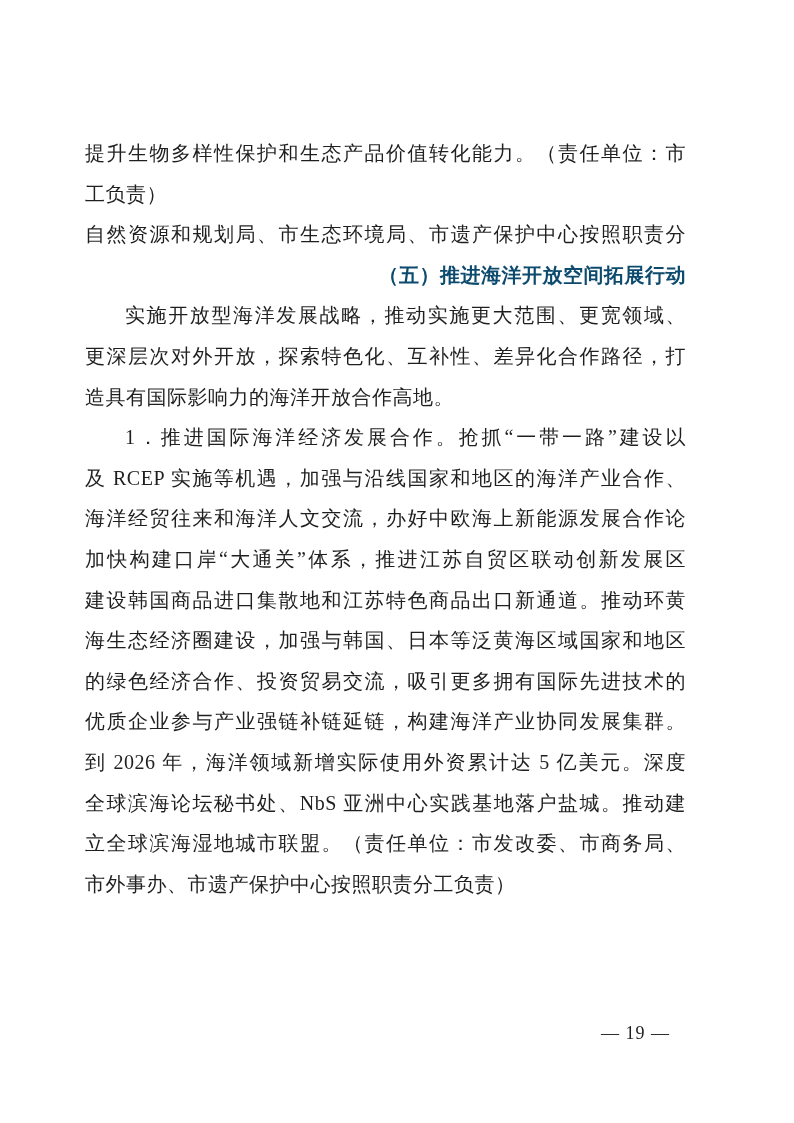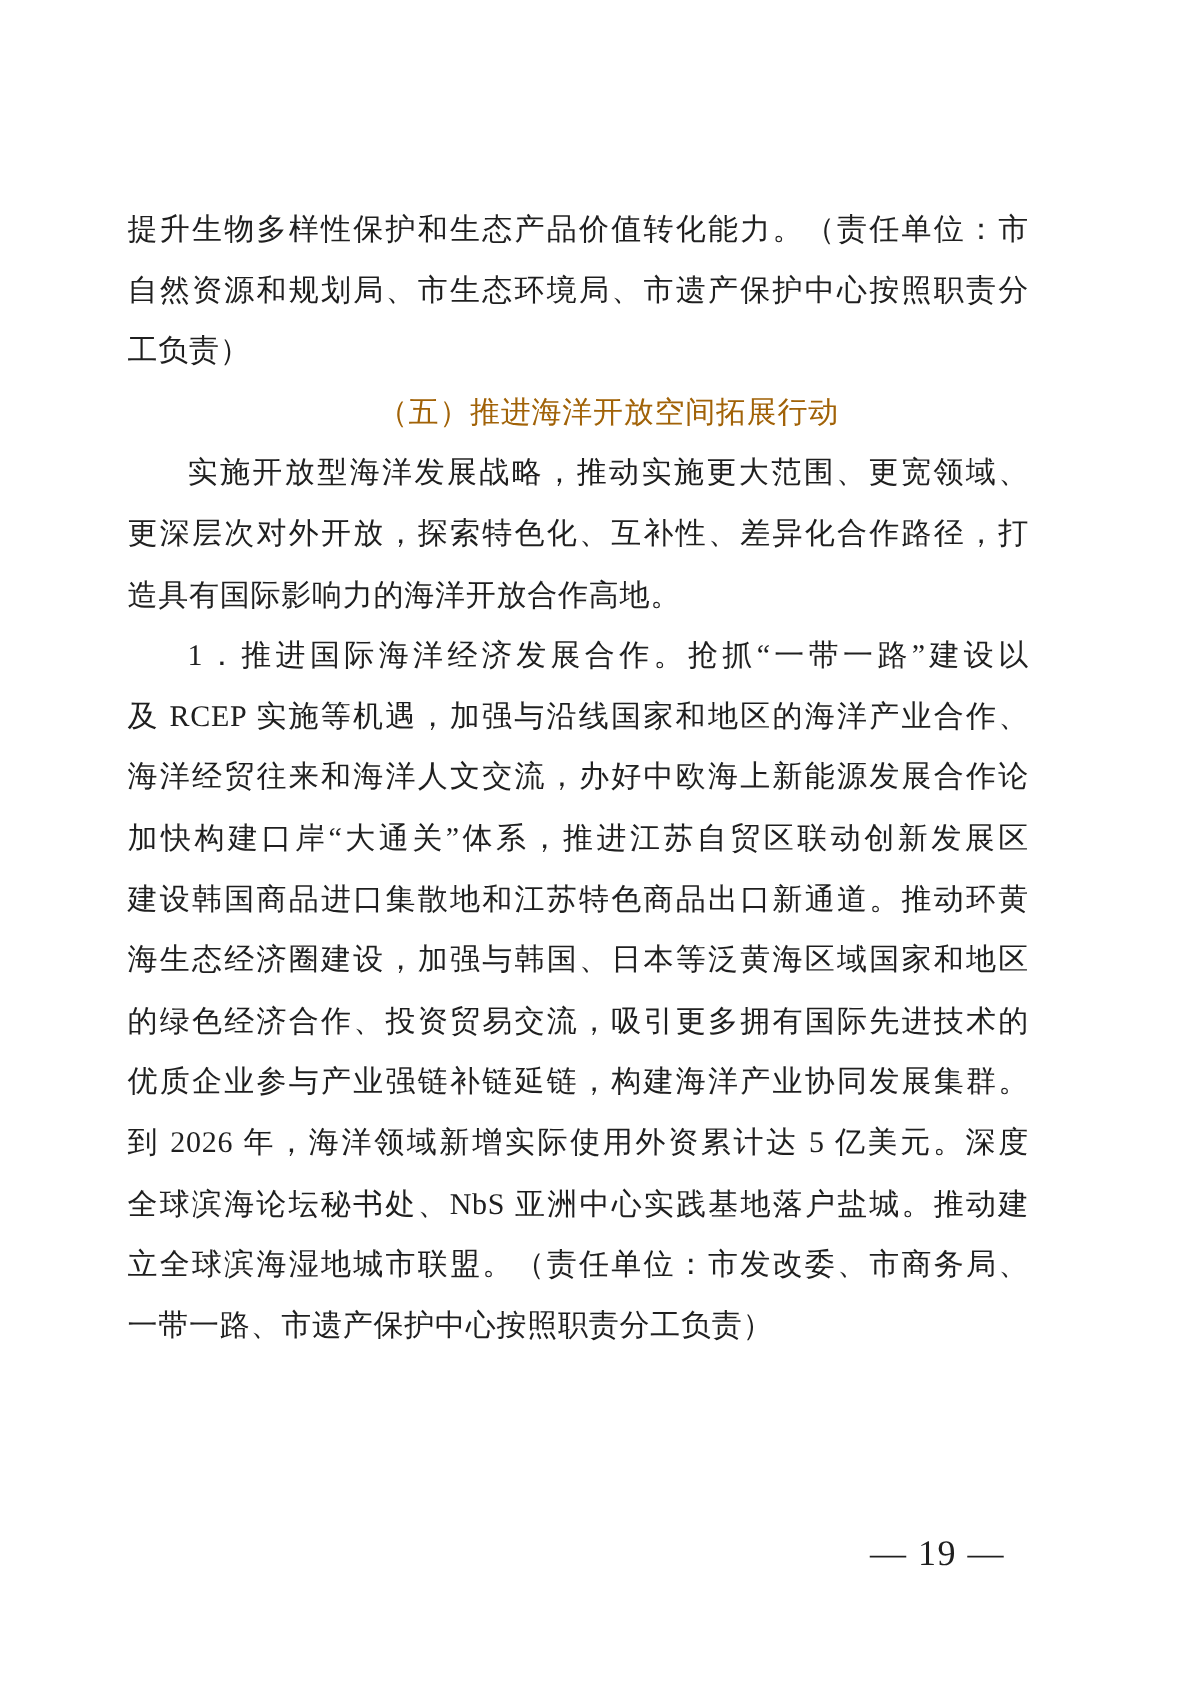--- a/index.html
+++ b/index.html
@@ -42,53 +42,53 @@
   }
   
   .hj {
     text-indent: 2em;
     text-align: justify;
     text-align-last: justify;
   }
   
   .hl {
     text-indent: 2em;
-    text-align: center;
-    font-weight: normal;
-    color: #a16207;
+    text-align: right;
+    font-weight: bold;
+    color: #0c4a6e;
   }
   .page-number {
     position: absolute;
     top: 1023px;
     right: 124px;
-    font-size: 24px;
+    font-size: 18px;
     letter-spacing: 1px;
     color: #1f1f1f;
     font-family: "Liberation Serif", "DejaVu Serif", serif;
   }
 </style>
 </head>
 <body>
 
 <div class="page">
   <div class="text-block">
     <div class="line j">提升生物多样性保护和生态产品价值转化能力。（责任单位：市</div>
+    <div class="line l">工负责）</div>
     <div class="line j">自然资源和规划局、市生态环境局、市遗产保护中心按照职责分</div>
-    <div class="line l">工负责）</div>
     <div class="line hl">（五）推进海洋开放空间拓展行动</div>
     <div class="line hj">实施开放型海洋发展战略，推动实施更大范围、更宽领域、</div>
     <div class="line j">更深层次对外开放，探索特色化、互补性、差异化合作路径，打</div>
     <div class="line l">造具有国际影响力的海洋开放合作高地。</div>
     <div class="line hj">1．推进国际海洋经济发展合作。抢抓“一带一路”建设以</div>
     <div class="line j">及 RCEP 实施等机遇，加强与沿线国家和地区的海洋产业合作、</div>
     <div class="line j">海洋经贸往来和海洋人文交流，办好中欧海上新能源发展合作论</div>
     <div class="line j">加快构建口岸“大通关”体系，推进江苏自贸区联动创新发展区</div>
     <div class="line j">建设韩国商品进口集散地和江苏特色商品出口新通道。推动环黄</div>
     <div class="line j">海生态经济圈建设，加强与韩国、日本等泛黄海区域国家和地区</div>
     <div class="line j">的绿色经济合作、投资贸易交流，吸引更多拥有国际先进技术的</div>
     <div class="line j">优质企业参与产业强链补链延链，构建海洋产业协同发展集群。</div>
     <div class="line j">到 2026 年，海洋领域新增实际使用外资累计达 5 亿美元。深度</div>
     <div class="line j">全球滨海论坛秘书处、NbS 亚洲中心实践基地落户盐城。推动建</div>
     <div class="line j">立全球滨海湿地城市联盟。（责任单位：市发改委、市商务局、</div>
-    <div class="line l">一带一路、市遗产保护中心按照职责分工负责）</div>
+    <div class="line l">市外事办、市遗产保护中心按照职责分工负责）</div>
   </div>
   <div class="page-number">— 19 —</div>
 </div>
 
 </body></html>

